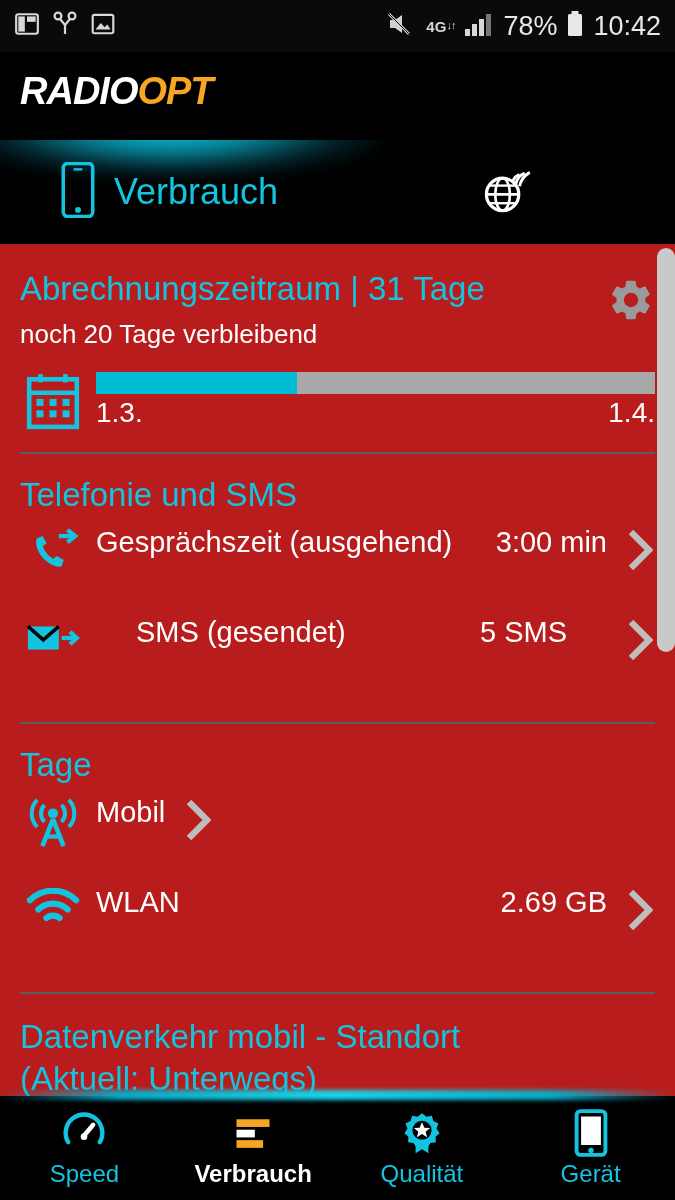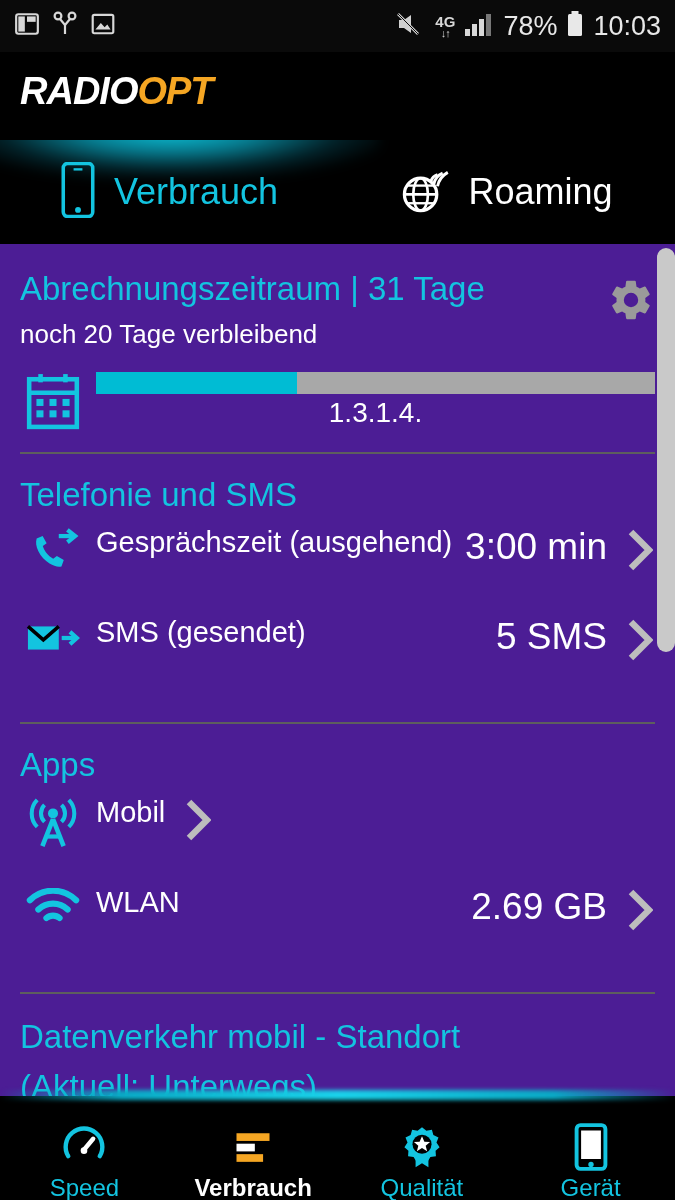--- a/index.html
+++ b/index.html
@@ -13,21 +13,21 @@
 
   
   .statusbar {
     position:absolute; left:0; top:0; width:675px; height:52px;
     background:#0a0a0a;
     display:flex; align-items:center; padding:0 14px;
   }
   .sb-left { display:flex; align-items:center; gap:13px; }
   .sb-right { margin-left:auto; display:flex; align-items:center; gap:9px; }
   .sb-text { color:#e8e8e8; font-size:27px; letter-spacing:0px; line-height:1; }
-  .sb-4g { display:flex; flex-direction:column; align-items:center; line-height:1; color:#d8d8d8; }
+  .sb-4g { display:flex; align-items:center; line-height:1; color:#d8d8d8; }
   .sb-4g .g { font-size:15px; font-weight:bold; }
   .sb-4g .ar { font-size:11px; margin-top:-1px; letter-spacing:-1px; }
 
   
   .logo-header {
     position:absolute; left:0; top:52px; width:675px; height:88px;
     background:#000;
   }
   .logo {
     position:absolute; left:20px; top:20px;
@@ -52,50 +52,50 @@
     position:absolute; top:0; height:104px;
     display:flex; align-items:center; justify-content:center; gap:18px;
   }
   .tab-verbrauch { left:0; width:338px; }
   .tab-roaming { left:338px; width:337px; }
   .tab-label { font-size:36px; line-height:1; }
   .tab-verbrauch .tab-label { color:#13c4e0; }
   .tab-roaming .tab-label { color:#ffffff; }
 
   
-  .content { position:absolute; left:0; top:244px; width:675px; height:852px; background:#4c1d95; }
+  .content { position:absolute; left:0; top:244px; width:675px; height:852px; background:#b91c1c; }
 
   .sec-title { color:#13c4e0; font-size:33px; line-height:1.15; }
   .sec-sub { color:#ffffff; font-size:26px; line-height:1.15; }
 
   .billing { position:relative; padding:26px 20px 0 20px; }
   .billing-head { display:flex; align-items:flex-start; }
   .gear { margin-left:auto; margin-top:6px; }
 
   .period {
     display:flex; align-items:center; margin-top:22px;
   }
   .period-ico { width:76px; flex:0 0 76px; display:flex; justify-content:flex-start; padding-left:6px;}
   .period-bars { flex:1; }
   .pbar {
     position:relative; width:100%; height:22px; background:#a8a8a8;
   }
   .pbar-fill { position:absolute; left:0; top:0; height:100%; background:#00bcd4; }
-  .pdates { display:flex; justify-content:center; margin-top:4px; }
+  .pdates { display:flex; justify-content:space-between; margin-top:4px; }
   .pdate { color:#ffffff; font-size:28px; line-height:1.1; }
 
   .divider { height:2px; background:#5e5e5e; margin:22px 20px 0 20px; }
 
   .section { padding:22px 20px 0 20px; }
   .row {
     display:flex; align-items:flex-start; height:86px; padding-right:2px;
   }
   .row-ico { width:76px; flex:0 0 76px; display:flex; align-items:center; justify-content:flex-start; padding-left:6px; }
   .row-label { color:#ffffff; font-size:29px; line-height:1; }
-  .row-value { margin-left:auto; color:#ffffff; font-size:37px; line-height:1; }
+  .row-value { margin-left:auto; color:#ffffff; font-size:29px; line-height:1; }
   .chev { margin-left:20px; display:flex; align-items:center; }
 
   .bottom-sec { padding:24px 20px 0 20px; }
   .bottom-sec .sec-title { font-size:33px; }
 
   
   .scrollbar {
     position:absolute; right:0px; top:248px; width:18px; height:404px;
     background:#c9c9c9; border-radius:12px;
   }
@@ -106,21 +106,21 @@
     background:#000;
     display:flex; align-items:center;
   }
   .nav-glow {
     position:absolute; left:0; top:-6px; width:675px; height:10px;
     background:linear-gradient(to right, rgba(0,0,0,0) 0%, #0aa9c4 18%, #19d3ea 50%, #0aa9c4 82%, rgba(0,0,0,0) 100%);
     filter:blur(2px);
   }
   .nav-item {
     flex:1; height:104px; display:flex; flex-direction:column;
-    align-items:center; justify-content:flex-end; gap:6px;
+    align-items:center; justify-content:center; gap:6px;
   }
   .nav-ico { height:46px; display:flex; align-items:center; justify-content:center; }
   .nav-label { font-size:24px; line-height:1; color:#13c4e0; }
   .nav-item.active .nav-label { color:#ffffff; font-weight:bold; }
 </style>
 </head>
 <body>
 
 <div id="app">
 
@@ -168,21 +168,21 @@
             <rect x="22" y="3" width="5" height="22" fill="#777"></rect>
           </svg>
       </span>
       <span class="sb-text">78%</span>
       <span>
         <svg width="18" height="28" viewBox="0 0 18 28">
             <rect x="5.5" y="1" width="7" height="3" fill="#e8e8e8"></rect>
             <rect x="2" y="4" width="14" height="22" rx="1.5" fill="#e8e8e8"></rect>
           </svg>
       </span>
-      <span class="sb-text">10:03</span>
+      <span class="sb-text">10:42</span>
     </div>
   </div>
 
   <div class="logo-header">
     <div class="logo">
       <span class="w">RADIO</span><span class="o">OPT</span>
     </div>
   </div>
 
   <div class="tabbar">
@@ -203,21 +203,20 @@
           <circle cx="14" cy="20" r="11" fill="none" stroke="#ffffff" stroke-width="2.2"></circle>
           <ellipse cx="14" cy="20" rx="5" ry="11" fill="none" stroke="#ffffff" stroke-width="1.8"></ellipse>
           <line x1="3" y1="20" x2="25" y2="20" stroke="#ffffff" stroke-width="1.8"></line>
           <line x1="5" y1="14" x2="23" y2="14" stroke="#ffffff" stroke-width="1.6"></line>
           <line x1="5" y1="26" x2="23" y2="26" stroke="#ffffff" stroke-width="1.6"></line>
           <path d="M21 11 A7 7 0 0 1 25.5 6.5" fill="none" stroke="#ffffff" stroke-width="2"></path>
           <path d="M23 13 A10 10 0 0 1 29 5.5" fill="none" stroke="#ffffff" stroke-width="2"></path>
           <path d="M25.5 14.5 A14 14 0 0 1 32.5 5" fill="none" stroke="#ffffff" stroke-width="2"></path>
         </svg>
       </span>
-      <span class="tab-label">Roaming</span>
     </div>
 
   </div>
 
   <div class="content">
 
     <div class="billing">
       <div class="billing-head">
         <div>
           <div class="sec-title">Abrechnungszeitraum | 31 Tage</div>
@@ -272,21 +271,21 @@
         </div>
         <span class="row-label">Gesprächszeit (ausgehend)</span>
         <span class="row-value">3:00 min</span>
         <span class="chev">
           <svg width="26" height="44" viewBox="0 0 13 22">
               <path d="M2 2 L11 11 L2 20" fill="none" stroke="#bdbdbd" stroke-width="3.2"></path>
             </svg>
         </span>
       </div>
 
-      <div class="row" style="margin-top:4px;">
+      <div class="row" style="margin-top:4px;gap:40px;">
         <div class="row-ico">
           <svg width="54" height="40" viewBox="0 0 28 20">
             <rect x="1" y="4" width="16" height="12" fill="#13c4e0"></rect>
             <path d="M1 4 L9 11 L17 4" fill="none" stroke="#000000" stroke-width="1.8"></path>
             <line x1="18.5" y1="10" x2="26" y2="10" stroke="#13c4e0" stroke-width="2.2"></line>
             <path d="M22.8 6.8 L26.4 10 L22.8 13.2" fill="none" stroke="#13c4e0" stroke-width="2.2"></path>
           </svg>
         </div>
         <span class="row-label">SMS (gesendet)</span>
         <span class="row-value">5 SMS</span>
@@ -294,21 +293,21 @@
           <svg width="26" height="44" viewBox="0 0 13 22">
               <path d="M2 2 L11 11 L2 20" fill="none" stroke="#bdbdbd" stroke-width="3.2"></path>
             </svg>
         </span>
       </div>
     </div>
 
     <div class="divider" style="margin-top:18px;"></div>
 
     <div class="section">
-      <div class="sec-title">Apps</div>
+      <div class="sec-title">Tage</div>
 
       <div class="row" style="margin-top:14px;">
         <div class="row-ico">
           <svg width="54" height="52" viewBox="0 0 28 27">
             <path d="M14 11 L8.5 25 M14 11 L19.5 25" fill="none" stroke="#13c4e0" stroke-width="2.4"></path>
             <line x1="10.2" y1="20" x2="17.8" y2="20" stroke="#13c4e0" stroke-width="2.2"></line>
             <circle cx="14" cy="8" r="2.6" fill="#13c4e0"></circle>
             <path d="M9.6 3.6 A6.2 6.2 0 0 0 9.6 12.4" fill="none" stroke="#13c4e0" stroke-width="2.1"></path>
             <path d="M18.4 3.6 A6.2 6.2 0 0 1 18.4 12.4" fill="none" stroke="#13c4e0" stroke-width="2.1"></path>
             <path d="M5.8 1 A10 10 0 0 0 5.8 15" fill="none" stroke="#13c4e0" stroke-width="2.1"></path>
@@ -338,21 +337,21 @@
               <path d="M2 2 L11 11 L2 20" fill="none" stroke="#bdbdbd" stroke-width="3.2"></path>
             </svg>
         </span>
       </div>
     </div>
 
     <div class="divider" style="margin-top:18px;"></div>
 
     <div class="bottom-sec">
       <div class="sec-title">Datenverkehr mobil - Standort</div>
-      <div class="sec-title" style="margin-top:12px;">(Aktuell: Unterwegs)</div>
+      <div class="sec-title" style="margin-top:4px;">(Aktuell: Unterwegs)</div>
     </div>
   </div>
 
   <div class="scrollbar"></div>
 
   <div class="navbar">
     <div class="nav-glow"></div>
 
     <div class="nav-item">
       <span class="nav-ico">

